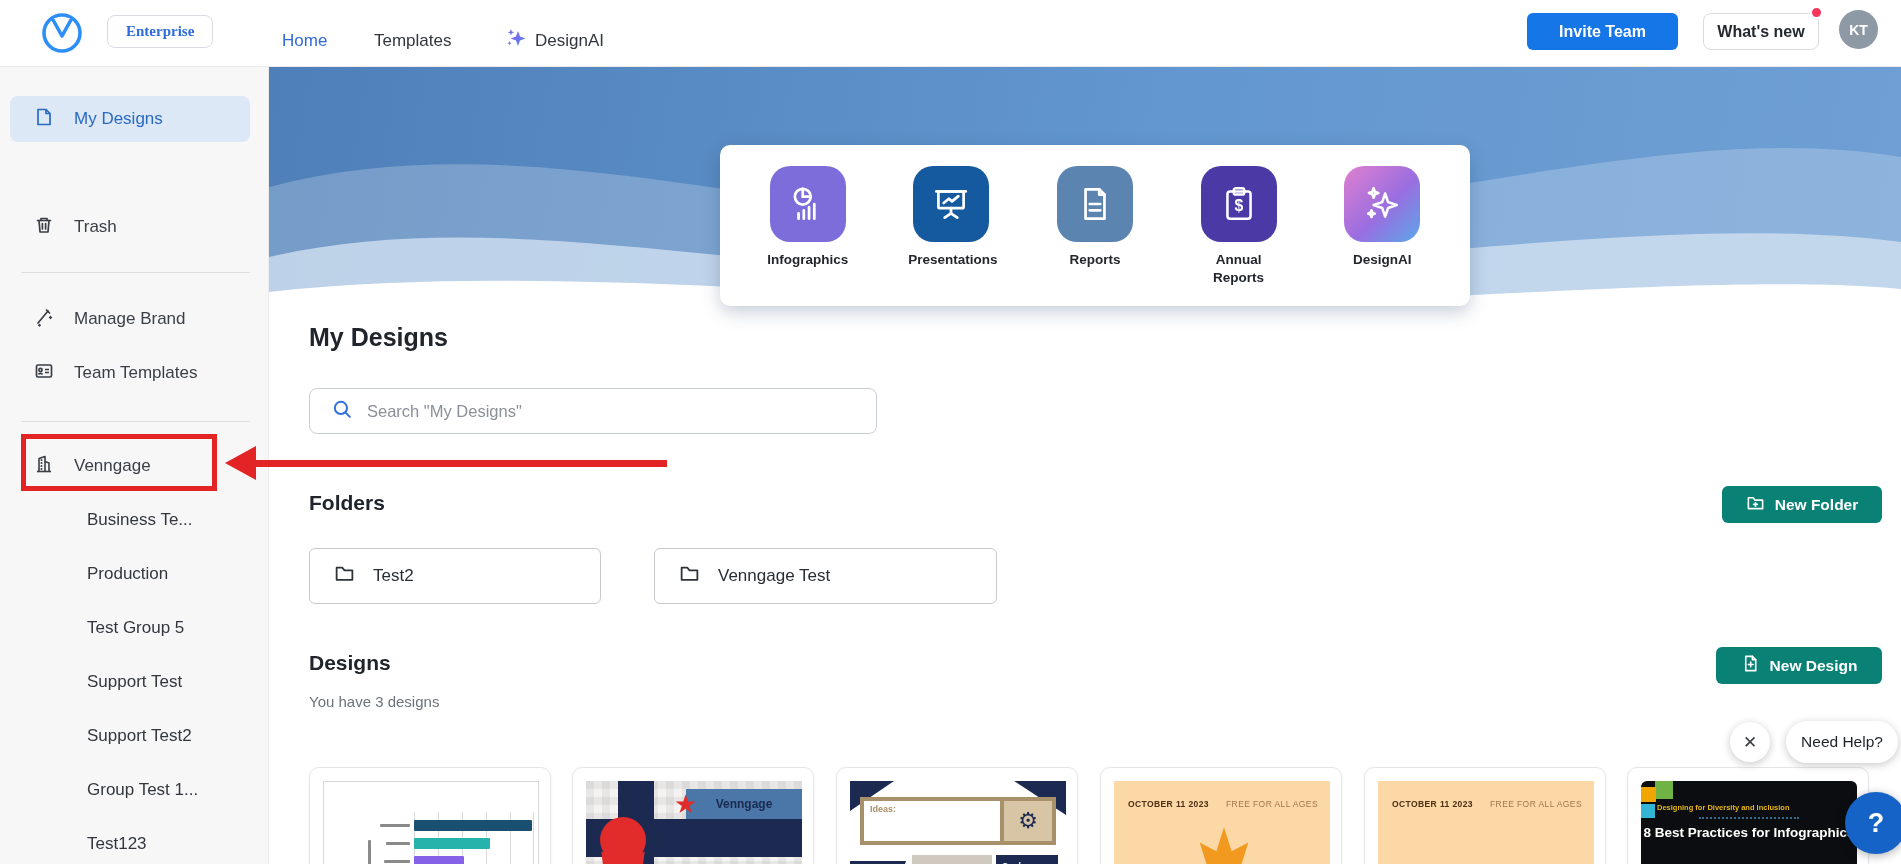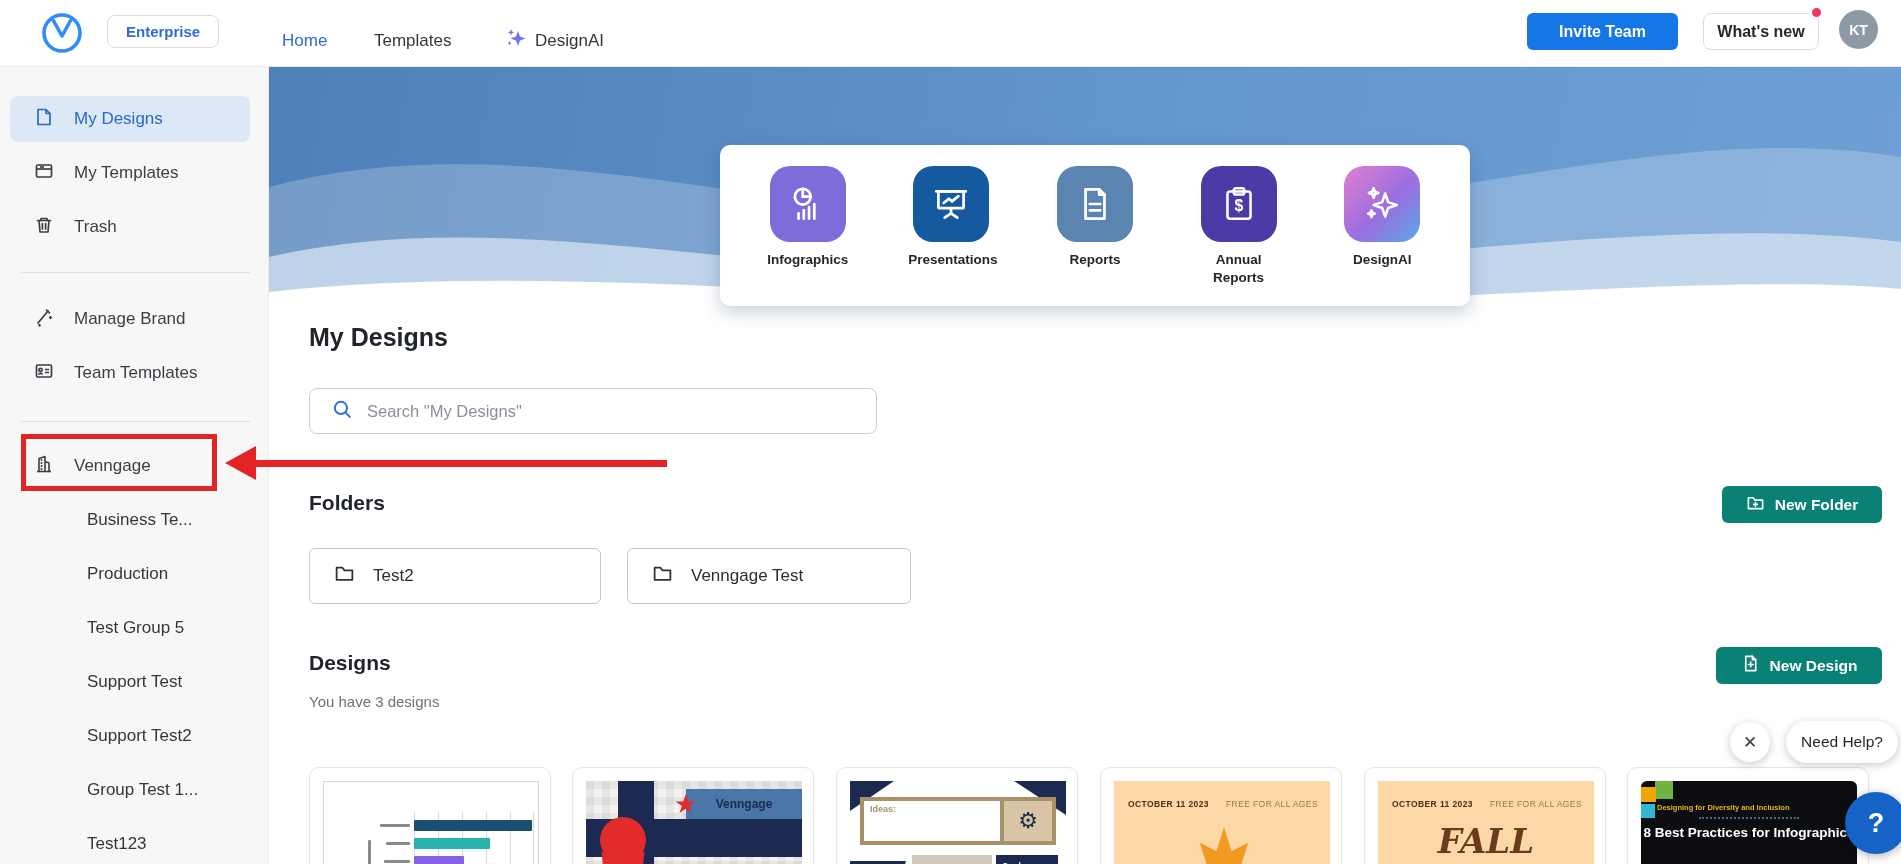--- a/index.html
+++ b/index.html
@@ -6,21 +6,21 @@
   html,body { width:1901px; height:864px; overflow:hidden; background:#fff;
               font-family:"Liberation Sans", sans-serif; }
   #app { position:relative; width:1901px; height:864px; overflow:hidden; background:#fff; }
 
   
   .topbar { position:absolute; left:0; top:0; width:1901px; height:67px; background:#fff;
             border-bottom:1px solid #e8eaed; z-index:30; }
   .logo-wrap { position:absolute; left:40px; top:11px; width:44px; height:44px; }
   .ent-badge { position:absolute; left:107px; top:15px; height:33px; padding:0 18px;
                border:1px solid #d8dce2; border-radius:8px; display:flex; align-items:center;
-               color:#2f6bd9; font-weight:700; font-size:15px; background:#fff; }
+               color:#2f6bd9; font-weight:700; font-size:15px; background:#fff;font-family:Liberation Serif, serif; }
   .nav-item { position:absolute; top:0; height:81px; display:flex; align-items:center; gap:8px;
               font-size:17px; color:#33373d; cursor:pointer; }
   .nav-home { left:282px; color:#3169d6; }
   .nav-templates { left:374px; }
   .nav-designai { left:505px; }
   .btn-invite { position:absolute; left:1527px; top:13px; width:151px; height:37px;
                 background:#1576e8; color:#fff; font-weight:700; font-size:16px;
                 border:none; border-radius:6px; cursor:pointer; }
   .btn-whatsnew { position:absolute; left:1703px; top:13px; width:116px; height:37px;
                   background:#fff; color:#25292f; font-weight:600; font-size:16px;
@@ -225,30 +225,20 @@
   <nav class="sidebar">
     <div class="side-item active" style="top:29px;">
       <span>
         <svg width="20" height="20" viewBox="0 0 20 20" fill="none" stroke="#2a6ac2" stroke-width="1.7" stroke-linejoin="round">
           <path d="M4 2.5 h8 l4 4 v11 h-12 z"></path>
             <path d="M12 2.5 v4 h4"></path>
         </svg>
       </span>
       <span>My Designs</span>
     </div>
-    <div class="side-item" style="top:83px;">
-      <span>
-        <svg width="20" height="20" viewBox="0 0 20 20" fill="none" stroke="#3a3f46" stroke-width="1.7" stroke-linejoin="round">
-          <rect x="2.5" y="4" width="15" height="12" rx="1.5"></rect>
-            <path d="M2.5 8 h15"></path>
-            <path d="M6 6 h4"></path>
-        </svg>
-      </span>
-      <span>My Templates</span>
-    </div>
     <div class="side-item" style="top:137px;">
       <span>
         <svg width="20" height="20" viewBox="0 0 20 20" fill="none" stroke="#3a3f46" stroke-width="1.7" stroke-linecap="round" stroke-linejoin="round">
           <path d="M3.5 5.5 h13"></path>
             <path d="M7 5.5 v-2 h6 v2"></path>
             <path d="M5 5.5 l1 11.5 h8 l1-11.5"></path>
             <path d="M8.4 8.5 v5.5 M11.6 8.5 v5.5"></path>
         </svg>
       </span>
       <span>Trash</span>
@@ -397,21 +387,21 @@
     </button>
 
     <div class="folder-card" style="left:40px; width:292px;">
       <span>
         <svg width="21" height="21" viewBox="0 0 20 20" fill="none" stroke="#2e3338" stroke-width="1.7" stroke-linejoin="round">
           <path d="M2.5 4.5 h5.5 l2 2.5 h7.5 v9 h-15 z"></path>
         </svg>
       </span>
       <span>Test2</span>
     </div>
-    <div class="folder-card" style="left:358px; width:284px;">
+    <div class="folder-card" style="left:385px; width:343px;">
       <span>
         <svg width="21" height="21" viewBox="0 0 20 20" fill="none" stroke="#2e3338" stroke-width="1.7" stroke-linejoin="round">
           <path d="M2.5 4.5 h5.5 l2 2.5 h7.5 v9 h-15 z"></path>
         </svg>
       </span>
       <span>Venngage Test</span>
     </div>
 
     <h3 class="h-section" style="left:40px; top:340px;">Designs</h3>
     <div class="designs-count" style="top:382px;">You have 3 designs</div>
@@ -484,21 +474,20 @@
         <span class="fall-date">OCTOBER 11 2023</span>
         <span class="fall-free">FREE FOR ALL AGES</span>
         <div class="fall-leaf"></div>
       </div>
     </div>
 
     <div class="thumb" style="left:1095px;">
       <div class="thumb-inner t-fall">
         <span class="fall-date">OCTOBER 11 2023</span>
         <span class="fall-free">FREE FOR ALL AGES</span>
-        <div class="fall-title">FALL</div>
 
       </div>
     </div>
 
     <div class="thumb" style="left:1358px;">
       <div class="thumb-inner t-slide">
         <div class="sq" style="left:14px; top:0; width:18px; height:18px; background:#70b244;"></div>
         <div class="sq" style="left:0; top:6px; width:15px; height:15px; background:#f0a500;"></div>
         <div class="sq" style="left:0; top:23px; width:14px; height:14px; background:#35b5d6;"></div>
         <div class="slide-kicker">Designing for Diversity and Inclusion</div>

